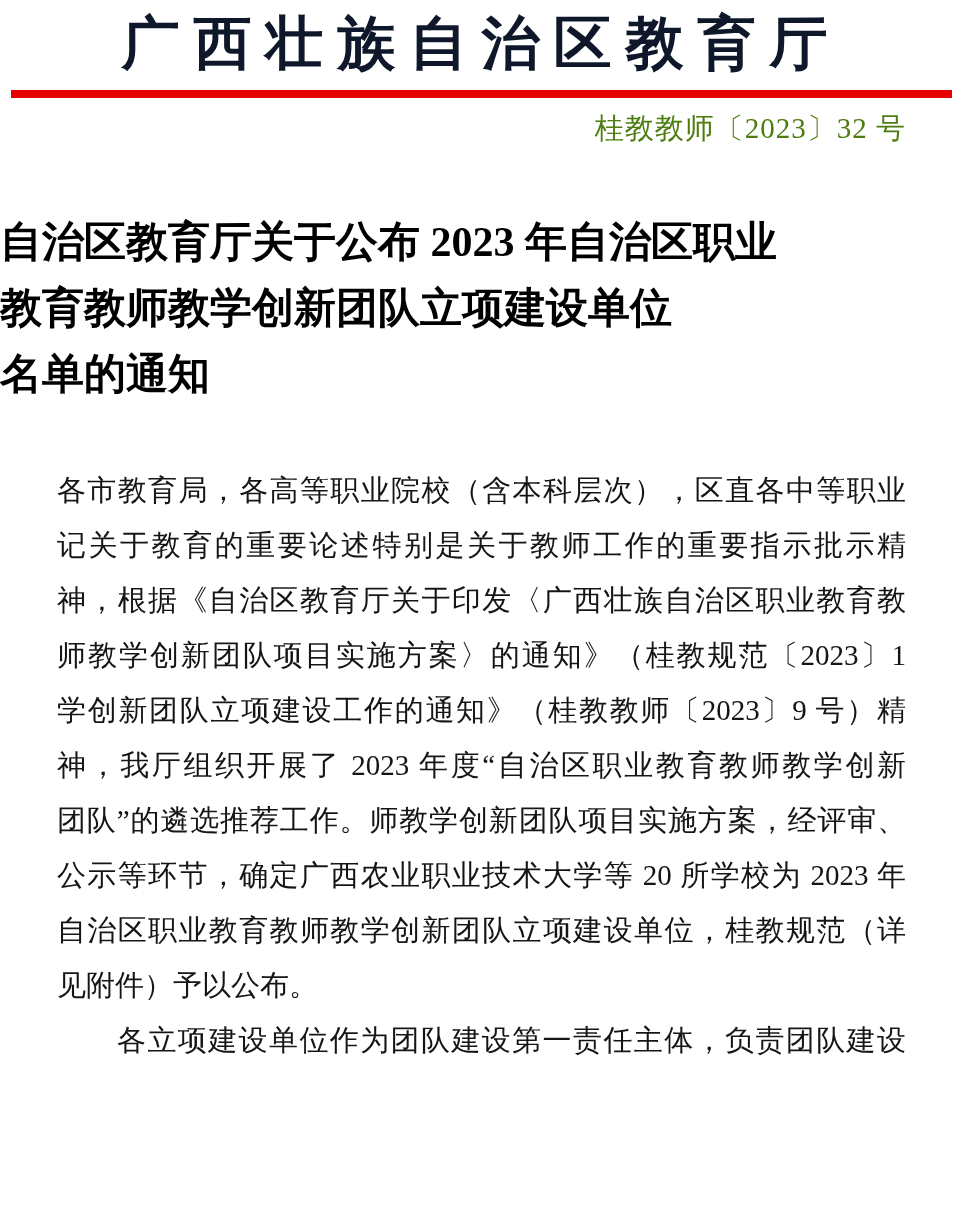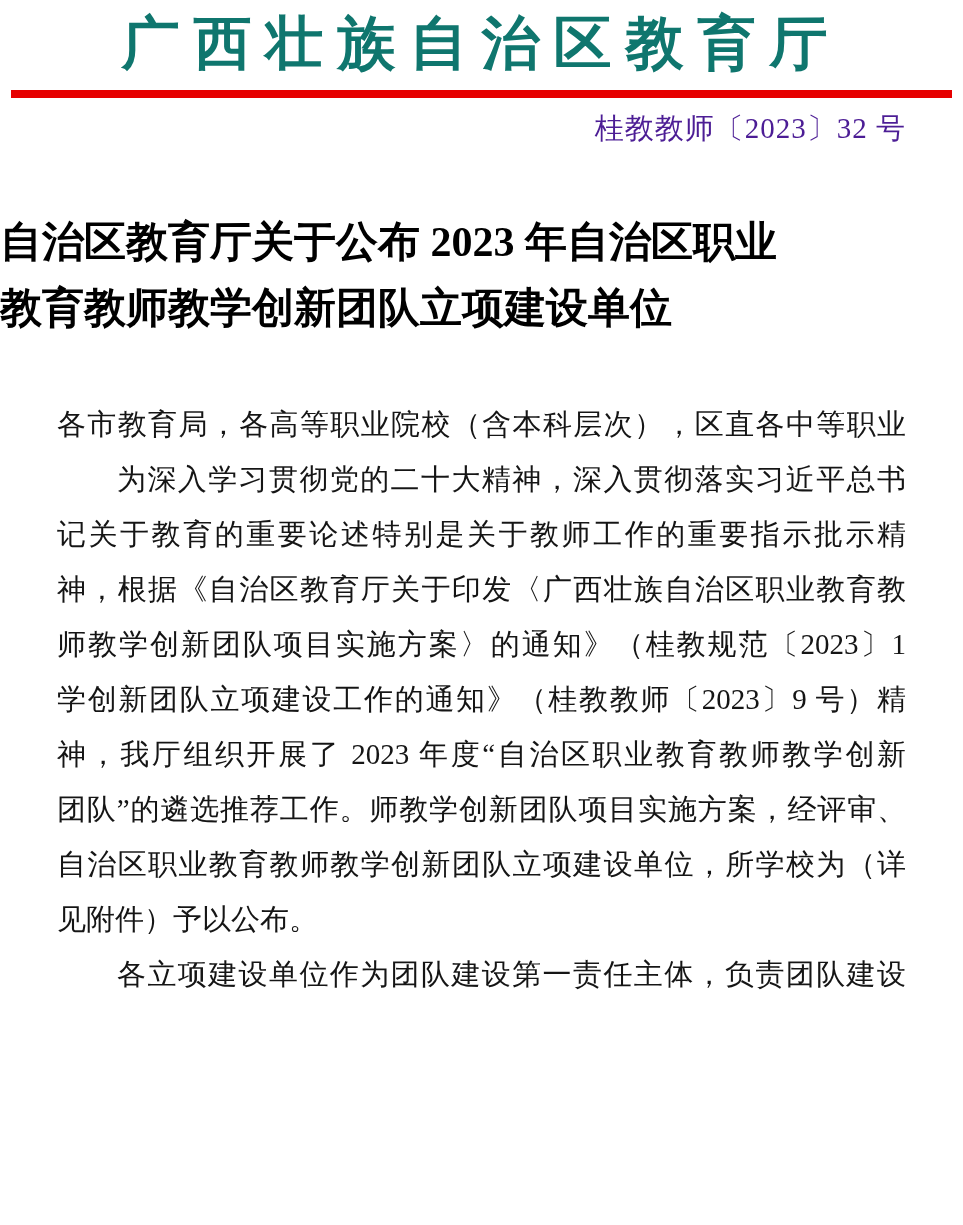--- a/index.html
+++ b/index.html
@@ -15,37 +15,37 @@
     color: #1a1a1a;
   }
   
   .agency {
     height: 80px;
     line-height: 80px;
     margin-top: 4px;
     text-align: center;
     font-size: 58px;
     font-weight: bold;
-    color: #0f766e;
+    color: #0f172a;
     letter-spacing: 14px;
     white-space: nowrap;
   }
   .red-rule {
     margin: 6px 11px 0 11px;
     height: 3px;
     border-top: 6px solid #e60000;
     border-bottom: 2px solid #e60000;
   }
   .doc-no {
     margin-top: 15px;
     padding-right: 57px;
     text-align: right;
     font-size: 29px;
     line-height: 30px;
-    color: #4c1d95;
+    color: #4d7c0f;
     letter-spacing: 1px;
   }
   
   .title {
     margin-top: 66px;
     font-size: 42px;
     font-weight: bold;
     color: #000000;
   }
   .title .t-line { line-height: 66px; white-space: nowrap; }
@@ -73,29 +73,30 @@
 
   <div class="agency">广西壮族自治区教育厅</div>
 
   <div class="red-rule"></div>
 
   <div class="doc-no">桂教教师〔2023〕32 号</div>
 
   <div class="title">
     <div class="t-line">自治区教育厅关于公布 2023 年自治区职业</div>
     <div class="t-line">教育教师教学创新团队立项建设单位</div>
+    <div class="t-line">名单的通知</div>
   </div>
 
   <div class="body-text">
     <div class="line">各市教育局，各高等职业院校（含本科层次），区直各中等职业</div>
-    <div class="line indent">为深入学习贯彻党的二十大精神，深入贯彻落实习近平总书</div>
     <div class="line">记关于教育的重要论述特别是关于教师工作的重要指示批示精</div>
     <div class="line">神，根据《自治区教育厅关于印发〈广西壮族自治区职业教育教</div>
     <div class="line">师教学创新团队项目实施方案〉的通知》（桂教规范〔2023〕1</div>
     <div class="line">学创新团队立项建设工作的通知》（桂教教师〔2023〕9 号）精</div>
     <div class="line">神，我厅组织开展了 2023 年度“自治区职业教育教师教学创新</div>
     <div class="line">团队”的遴选推荐工作。师教学创新团队项目实施方案，经评审、</div>
-    <div class="line">自治区职业教育教师教学创新团队立项建设单位，所学校为（详</div>
+    <div class="line">公示等环节，确定广西农业职业技术大学等 20 所学校为 2023 年</div>
+    <div class="line">自治区职业教育教师教学创新团队立项建设单位，桂教规范（详</div>
     <div class="line end">见附件）予以公布。</div>
     <div class="line indent">各立项建设单位作为团队建设第一责任主体，负责团队建设</div>
   </div>
 
 </div>
 
 </body></html>

